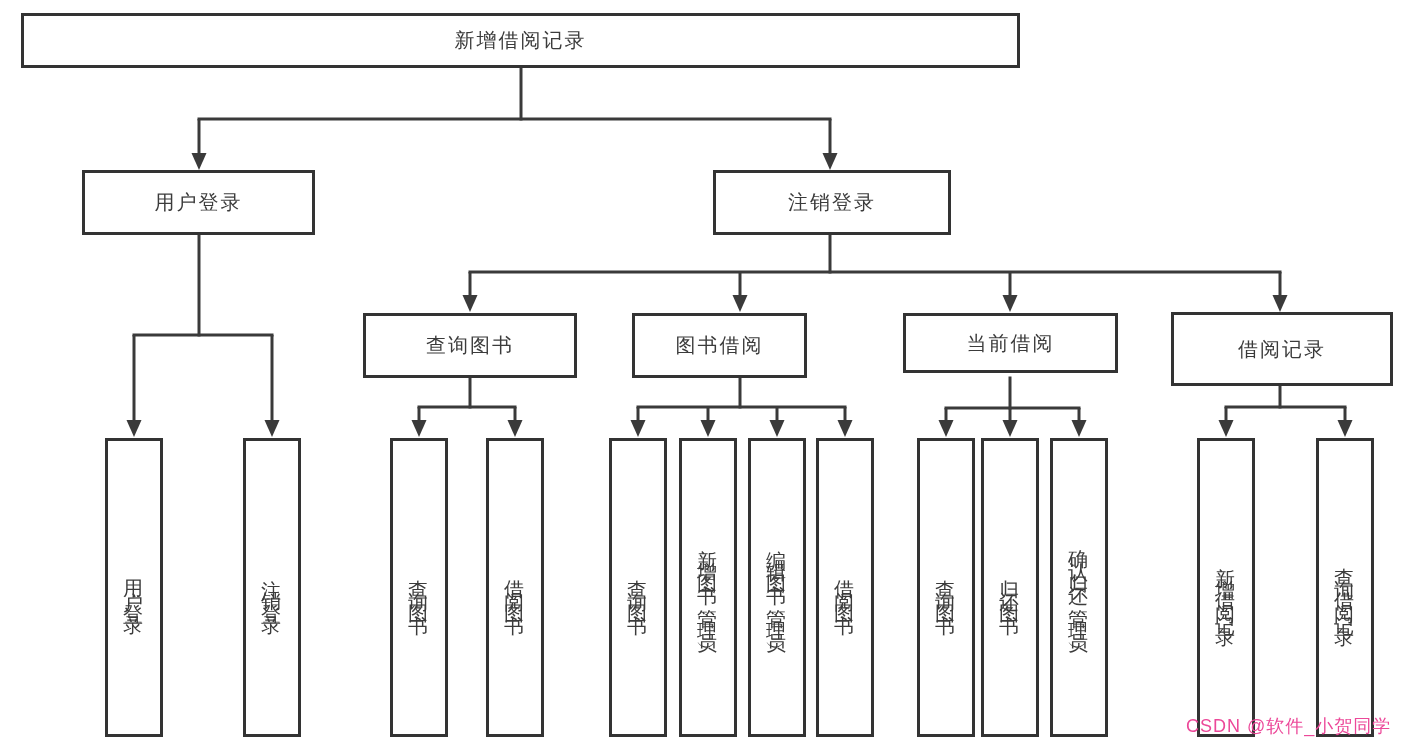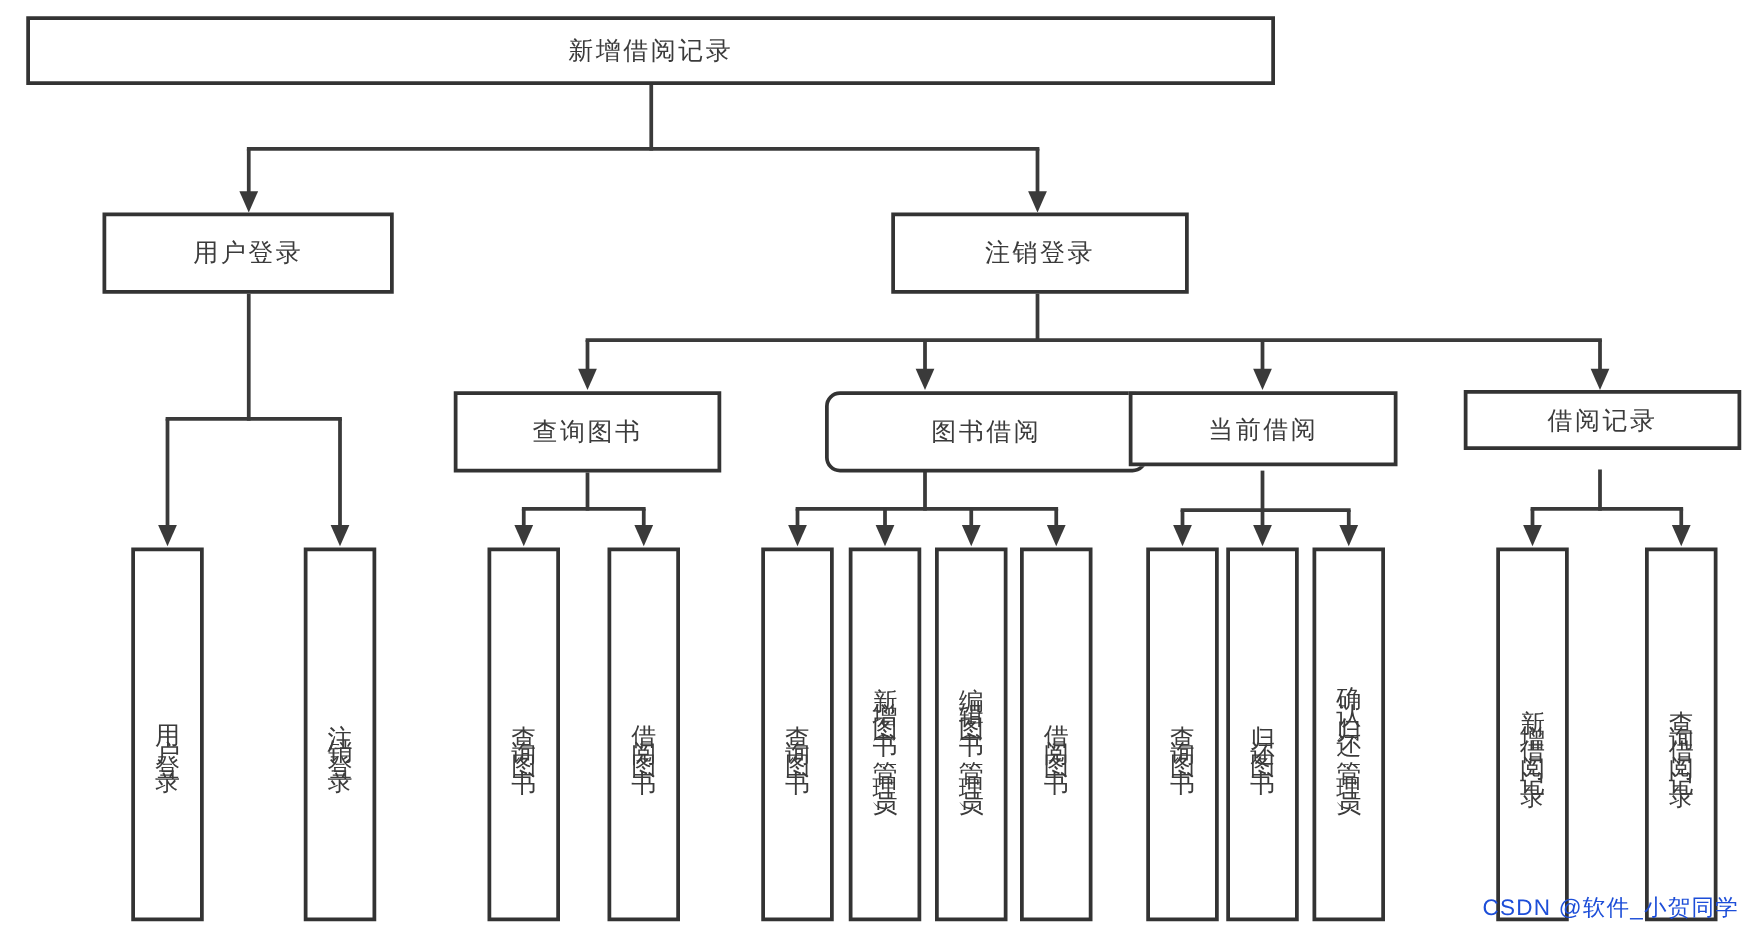--- a/index.html
+++ b/index.html
@@ -43,21 +43,21 @@
     writing-mode: vertical-lr;
     text-orientation: mixed;
     letter-spacing: 12px;
     z-index: 2;
   }
   .watermark {
     position: absolute;
     left: 1186px;
     top: 714px;
     font-size: 18px;
-    color: #1d4ed8;
+    color: #ec4899;
     letter-spacing: 1px;
     white-space: nowrap;
     z-index: 3;
   }
 </style>
 </head>
 <body>
 
 <div class="canvas">
 
@@ -124,23 +124,23 @@
         <polygon points="1337.5,420 1352.5,420 1345,437" fill="#3a3a3a"></polygon>
       </g>
   </svg>
 
   <div class="node" style="left:21px; top:13px; width:999px; height:55px;">新增借阅记录</div>
 
   <div class="node" style="left:82px; top:170px; width:233px; height:65px;">用户登录</div>
   <div class="node" style="left:713px; top:170px; width:238px; height:65px;">注销登录</div>
 
   <div class="node" style="left:363px; top:313px; width:214px; height:65px;">查询图书</div>
-  <div class="node" style="left:660px; top:313px; width:258px; height:65px;border-radius:12px;">图书借阅</div>
+  <div class="node" style="left:632px; top:313px; width:175px; height:65px;">图书借阅</div>
   <div class="node" style="left:903px; top:313px; width:215px; height:60px;">当前借阅</div>
-  <div class="node" style="left:1171px; top:312px; width:222px; height:48px;">借阅记录</div>
+  <div class="node" style="left:1171px; top:312px; width:222px; height:74px;">借阅记录</div>
 
   <div class="vnode" style="left:105px; top:438px; width:58px; height:299px;">用户登录</div>
   <div class="vnode" style="left:243px; top:438px; width:58px; height:299px;">注销登录</div>
 
   <div class="vnode" style="left:390px; top:438px; width:58px; height:299px;">查询图书</div>
   <div class="vnode" style="left:486px; top:438px; width:58px; height:299px;">借阅图书</div>
 
   <div class="vnode" style="left:609px; top:438px; width:58px; height:299px;">查询图书</div>
   <div class="vnode" style="left:679px; top:438px; width:58px; height:299px;">新增图书（管理员）</div>
   <div class="vnode" style="left:748px; top:438px; width:58px; height:299px;">编辑图书（管理员）</div>

